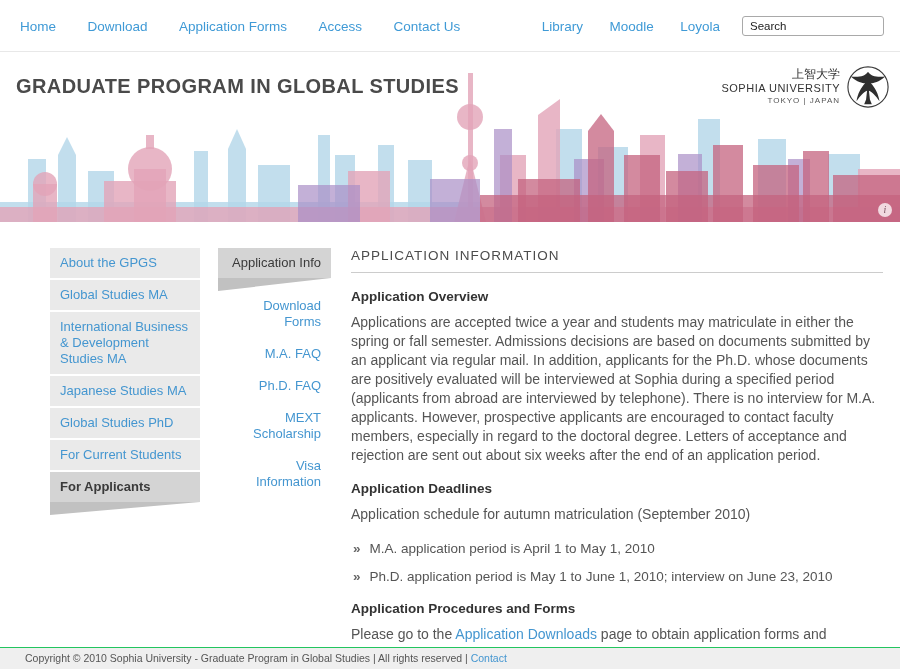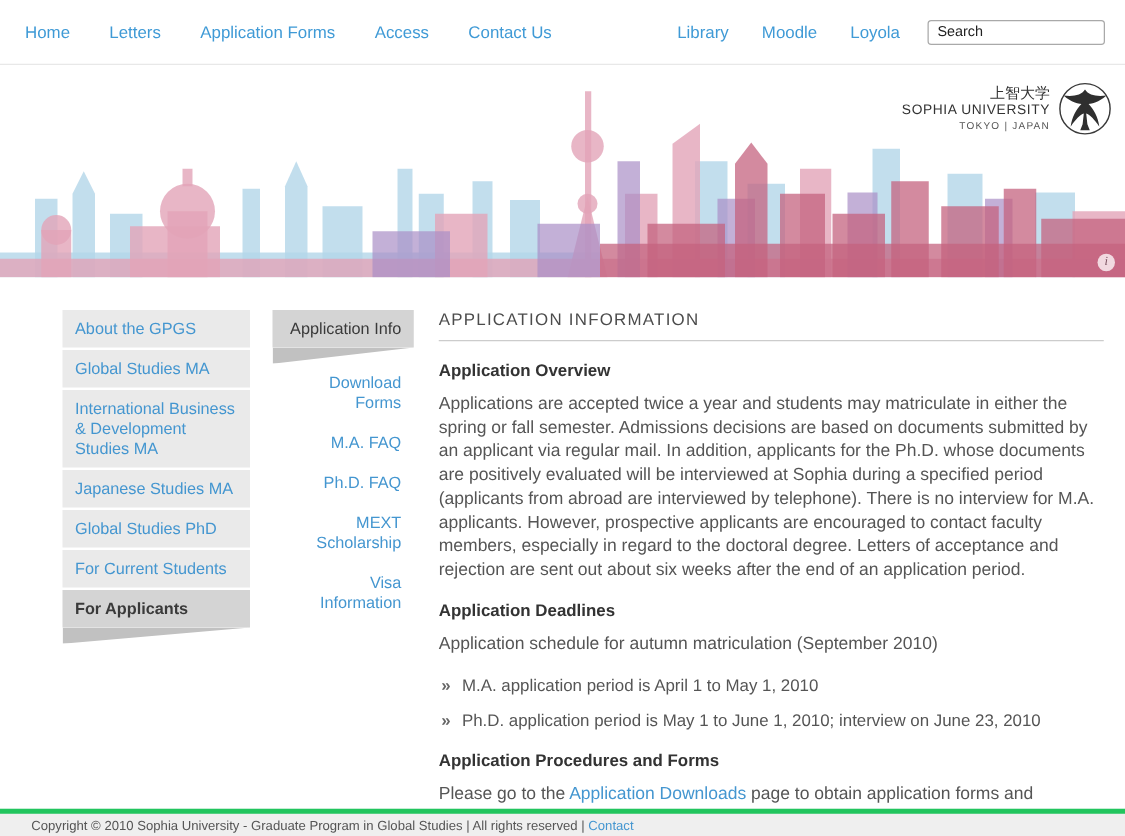--- a/index.html
+++ b/index.html
@@ -43,46 +43,47 @@
   .page-title { font-size:13.5px; color:#4c4c4c; letter-spacing:1px; font-weight:normal; }
   .title-rule { border:none; border-top:1px solid #ccc; margin:9px 0 14px 0; }
   .sec-heading { font-size:13.5px; font-weight:bold; color:#333; margin:16px 0 9px 0; }
   .main p { font-size:14px; line-height:19px; color:#555; margin-bottom:10px; }
   .bullets { margin:16px 0 14px 2px; }
   .bullet { display:flex; font-size:13.5px; color:#555; margin-bottom:11px; line-height:17px; }
   .bullet .marker { color:#666; font-weight:bold; margin-right:9px; }
   .inline-link { color:#4496d0; text-decoration:none; cursor:pointer; }
 
   
-  .footer { position:absolute; left:0; bottom:0; width:900px; height:22px; background:#efefef; border-top:4px solid #22c55e; font-size:10.5px; color:#555; line-height:21px; padding-left:25px; }
+  .footer { position:absolute; left:0; bottom:0; width:900px; height:22px; background:#efefef; border-top:1px solid #22c55e; font-size:10.5px; color:#555; line-height:21px; padding-left:25px; }
   .footer a { color:#4496d0; text-decoration:none; cursor:pointer; }
 </style>
 </head>
 <body>
 
 <div class="page">
 
   <div class="topnav">
     <div class="nav-left">
       <a>Home</a>
-      <a>Letters</a>
+      <a>Download</a>
       <a>Application Forms</a>
       <a>Access</a>
       <a>Contact Us</a>
     </div>
     <div class="nav-spacer"></div>
     <div class="nav-right">
       <a>Library</a>
       <a>Moodle</a>
       <a>Loyola</a>
     </div>
     <input class="search-box" type="text" placeholder="Search" style="">
   </div>
 
   <div class="banner">
+    <div class="banner-title">GRADUATE PROGRAM IN GLOBAL STUDIES</div>
 
     <div class="logo-block">
       <div class="logo-text">
         <div class="logo-jp">上智大学</div>
         <div class="logo-en">SOPHIA UNIVERSITY</div>
         <div class="logo-sub">TOKYO | JAPAN</div>
       </div>
       <svg class="emblem" viewBox="0 0 46 46">
         <circle cx="23" cy="23" r="21" fill="none" stroke="#3a3a3a" stroke-width="1.2"></circle>
         <path d="M23 7 C20 12 13 13 5 12 C12 18 17 19 20 19 C16 23 12 30 11 38 C15 32 19 28 22 27 L21 36 L19 41 L27 41 L25 36 L24 27 C27 28 31 32 35 38 C34 30 30 23 26 19 C29 19 34 18 41 12 C33 13 26 12 23 7 Z" fill="#2f2f2f"></path>

